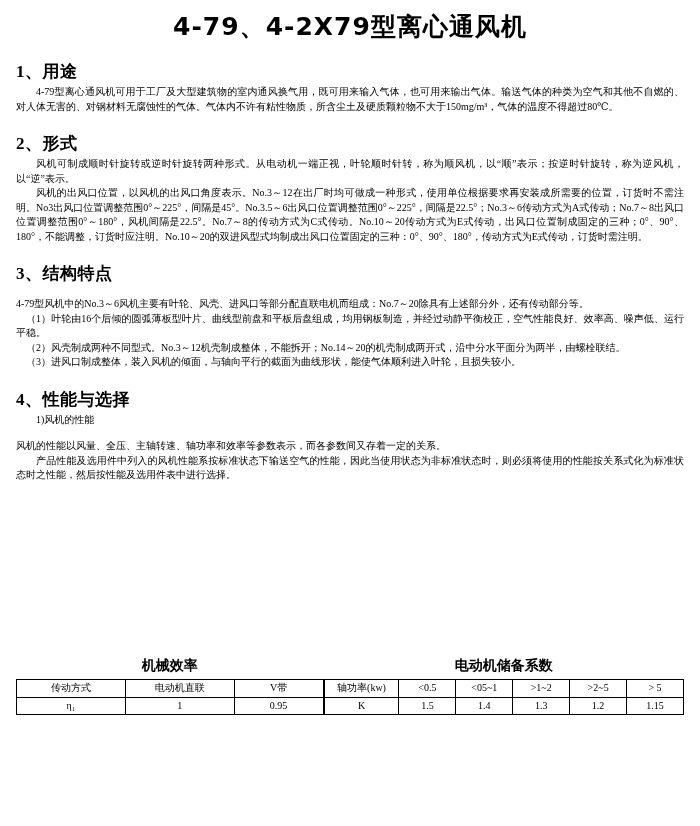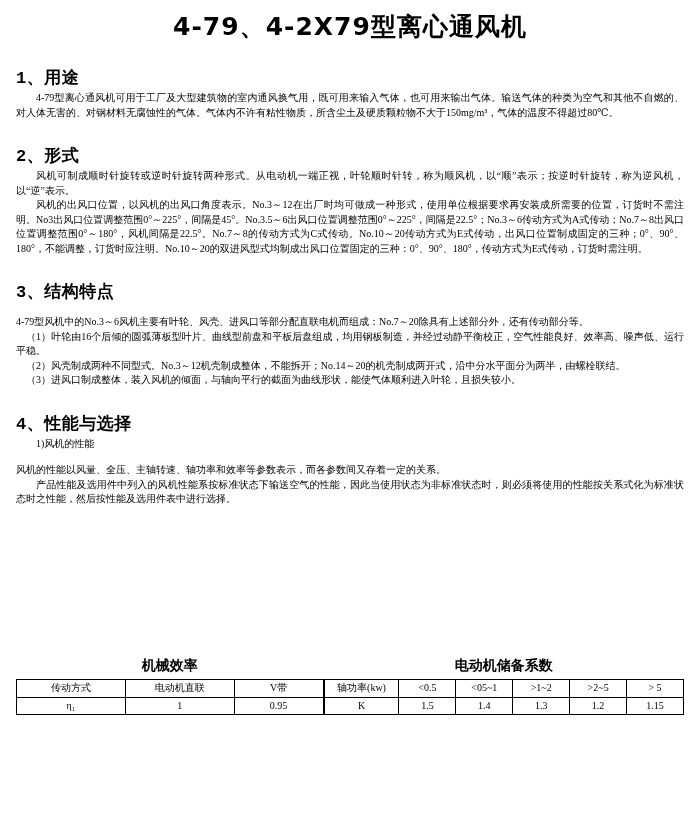--- a/index.html
+++ b/index.html
@@ -24,24 +24,24 @@
   .doc-title {
     text-align: center;
     font-family: "DejaVu Sans", "Liberation Sans", sans-serif;
     font-weight: bold;
     font-size: 25px;
     letter-spacing: 1px;
     margin: 6px 0 10px 0;
     line-height: 1.2;
   }
   .section-head {
-    font-family: Liberation Mono, monospace;
+    font-family: Liberation Serif, serif;
     font-weight: bold;
     font-size: 17px;
-    margin: 24px 0 2px 0;
+    margin: 18px 0 2px 0;
     letter-spacing: 0.5px;
   }
   p.body-text {
     font-size: 10px;
     line-height: 1.45;
     margin: 0;
     text-align: justify;
     text-justify: inter-ideograph;
     letter-spacing: 0px;
   }

